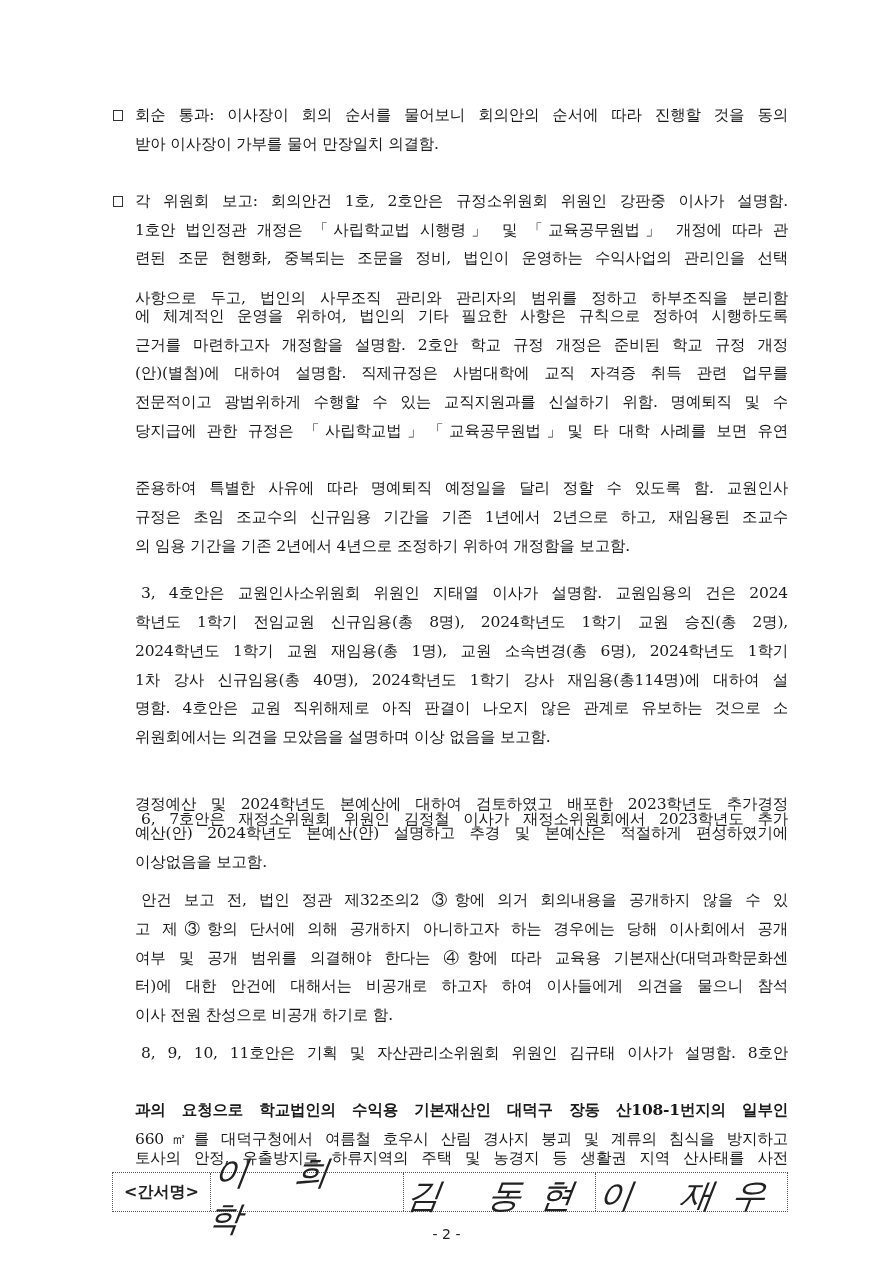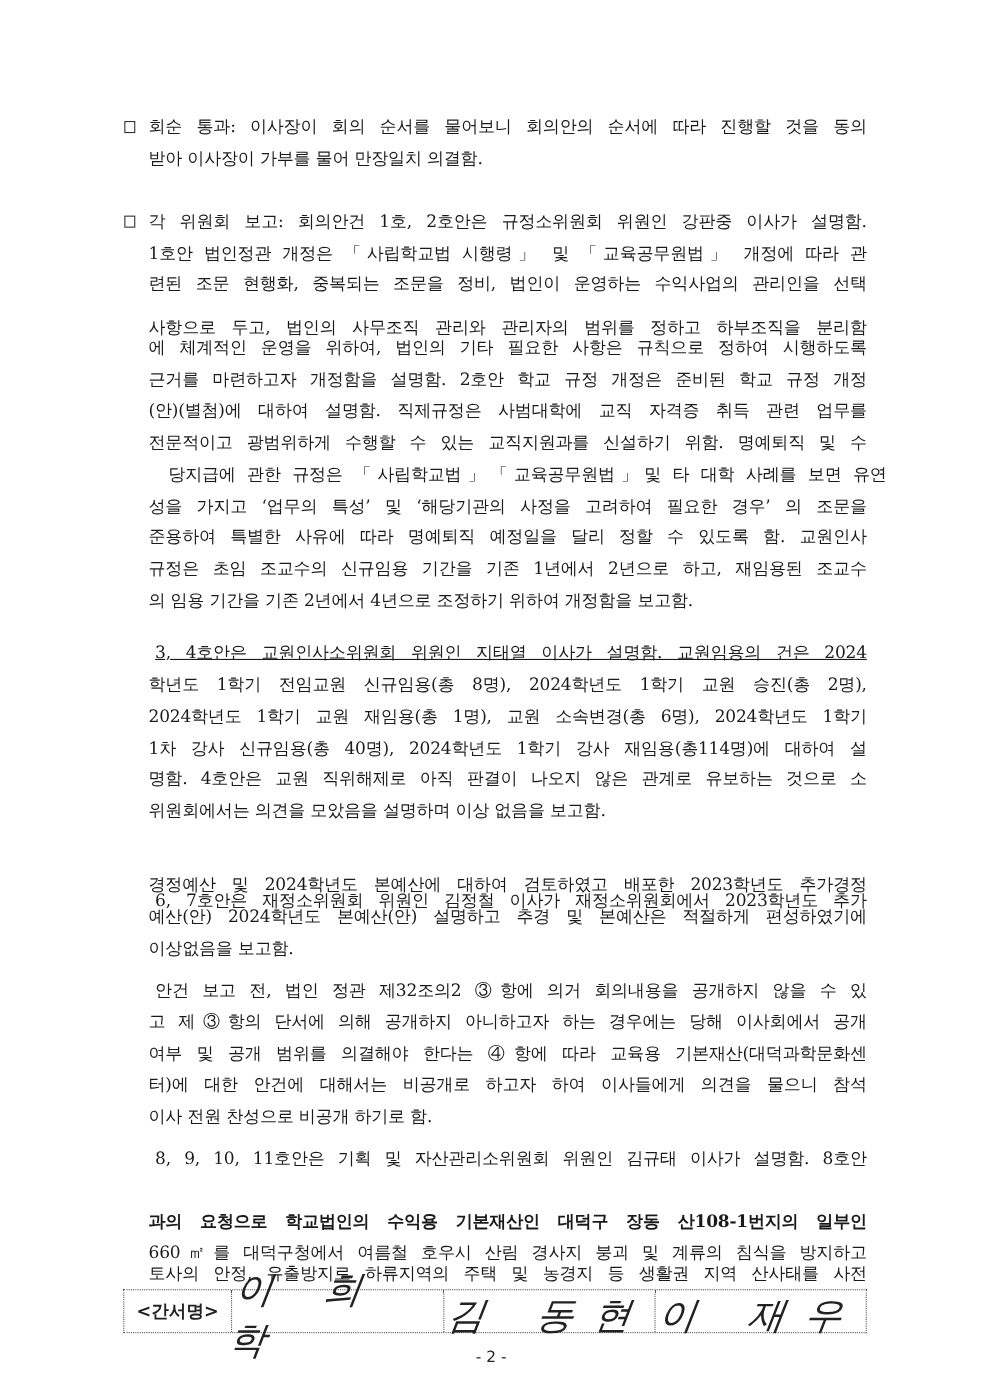--- a/index.html
+++ b/index.html
@@ -52,27 +52,26 @@
 
   <span class="checkbox" style="top:196px;"></span>
   <div class="line" style="top:191px;">각 위원회 보고: 회의안건 1호, 2호안은 규정소위원회 위원인 강판중 이사가 설명함.</div>
   <div class="line" style="top:220px;">1호안 법인정관 개정은 「사립학교법 시행령」 및 「교육공무원법」 개정에 따라 관</div>
   <div class="line" style="top:248px;">련된 조문 현행화, 중복되는 조문을 정비, 법인이 운영하는 수익사업의 관리인을 선택</div>
   <div class="line" style="top:288px;">사항으로 두고, 법인의 사무조직 관리와 관리자의 범위를 정하고 하부조직을 분리함</div>
   <div class="line" style="top:306px;">에 체계적인 운영을 위하여, 법인의 기타 필요한 사항은 규칙으로 정하여 시행하도록</div>
   <div class="line" style="top:335px;">근거를 마련하고자 개정함을 설명함. 2호안 학교 규정 개정은 준비된 학교 규정 개정</div>
   <div class="line" style="top:363px;">(안)(별첨)에 대하여 설명함. 직제규정은 사범대학에 교직 자격증 취득 관련 업무를</div>
   <div class="line" style="top:392px;">전문적이고 광범위하게 수행할 수 있는 교직지원과를 신설하기 위함. 명예퇴직 및 수</div>
-  <div class="line" style="top:421px;margin-left:18px;">당지급에 관한 규정은 「사립학교법」「교육공무원법」및 타 대학 사례를 보면 유연</div>
-  <div class="line" style="top:450px;">성을 가지고 ‘업무의 특성’ 및 ‘해당기관의 사정을 고려하여 필요한 경우’ 의 조문을</div>
+  <div class="line" style="top:421px;">당지급에 관한 규정은 「사립학교법」「교육공무원법」및 타 대학 사례를 보면 유연</div>
   <div class="line" style="top:478px;">준용하여 특별한 사유에 따라 명예퇴직 예정일을 달리 정할 수 있도록 함. 교원인사</div>
   <div class="line" style="top:507px;">규정은 초임 조교수의 신규임용 기간을 기존 1년에서 2년으로 하고, 재임용된 조교수</div>
   <div class="line last" style="top:536px;">의 임용 기간을 기존 2년에서 4년으로 조정하기 위하여 개정함을 보고함.</div>
 
-  <div class="line indent" style="top:583px;text-decoration:underline;">3, 4호안은 교원인사소위원회 위원인 지태열 이사가 설명함. 교원임용의 건은 2024</div>
+  <div class="line indent" style="top:583px;">3, 4호안은 교원인사소위원회 위원인 지태열 이사가 설명함. 교원임용의 건은 2024</div>
   <div class="line" style="top:612px;">학년도 1학기 전임교원 신규임용(총 8명), 2024학년도 1학기 교원 승진(총 2명),</div>
   <div class="line" style="top:641px;">2024학년도 1학기 교원 재임용(총 1명), 교원 소속변경(총 6명), 2024학년도 1학기</div>
   <div class="line" style="top:670px;">1차 강사 신규임용(총 40명), 2024학년도 1학기 강사 재임용(총114명)에 대하여 설</div>
   <div class="line" style="top:698px;">명함. 4호안은 교원 직위해제로 아직 판결이 나오지 않은 관계로 유보하는 것으로 소</div>
   <div class="line last" style="top:727px;">위원회에서는 의견을 모았음을 설명하며 이상 없음을 보고함.</div>
 
   <div class="line indent" style="top:809px;">6, 7호안은 재정소위원회 위원인 김정철 이사가 재정소위원회에서 2023학년도 추가</div>
   <div class="line" style="top:794px;">경정예산 및 2024학년도 본예산에 대하여 검토하였고 배포한 2023학년도 추가경정</div>
   <div class="line" style="top:823px;">예산(안) 2024학년도 본예산(안) 설명하고 추경 및 본예산은 적절하게 편성하였기에</div>
   <div class="line last" style="top:852px;">이상없음을 보고함.</div>

